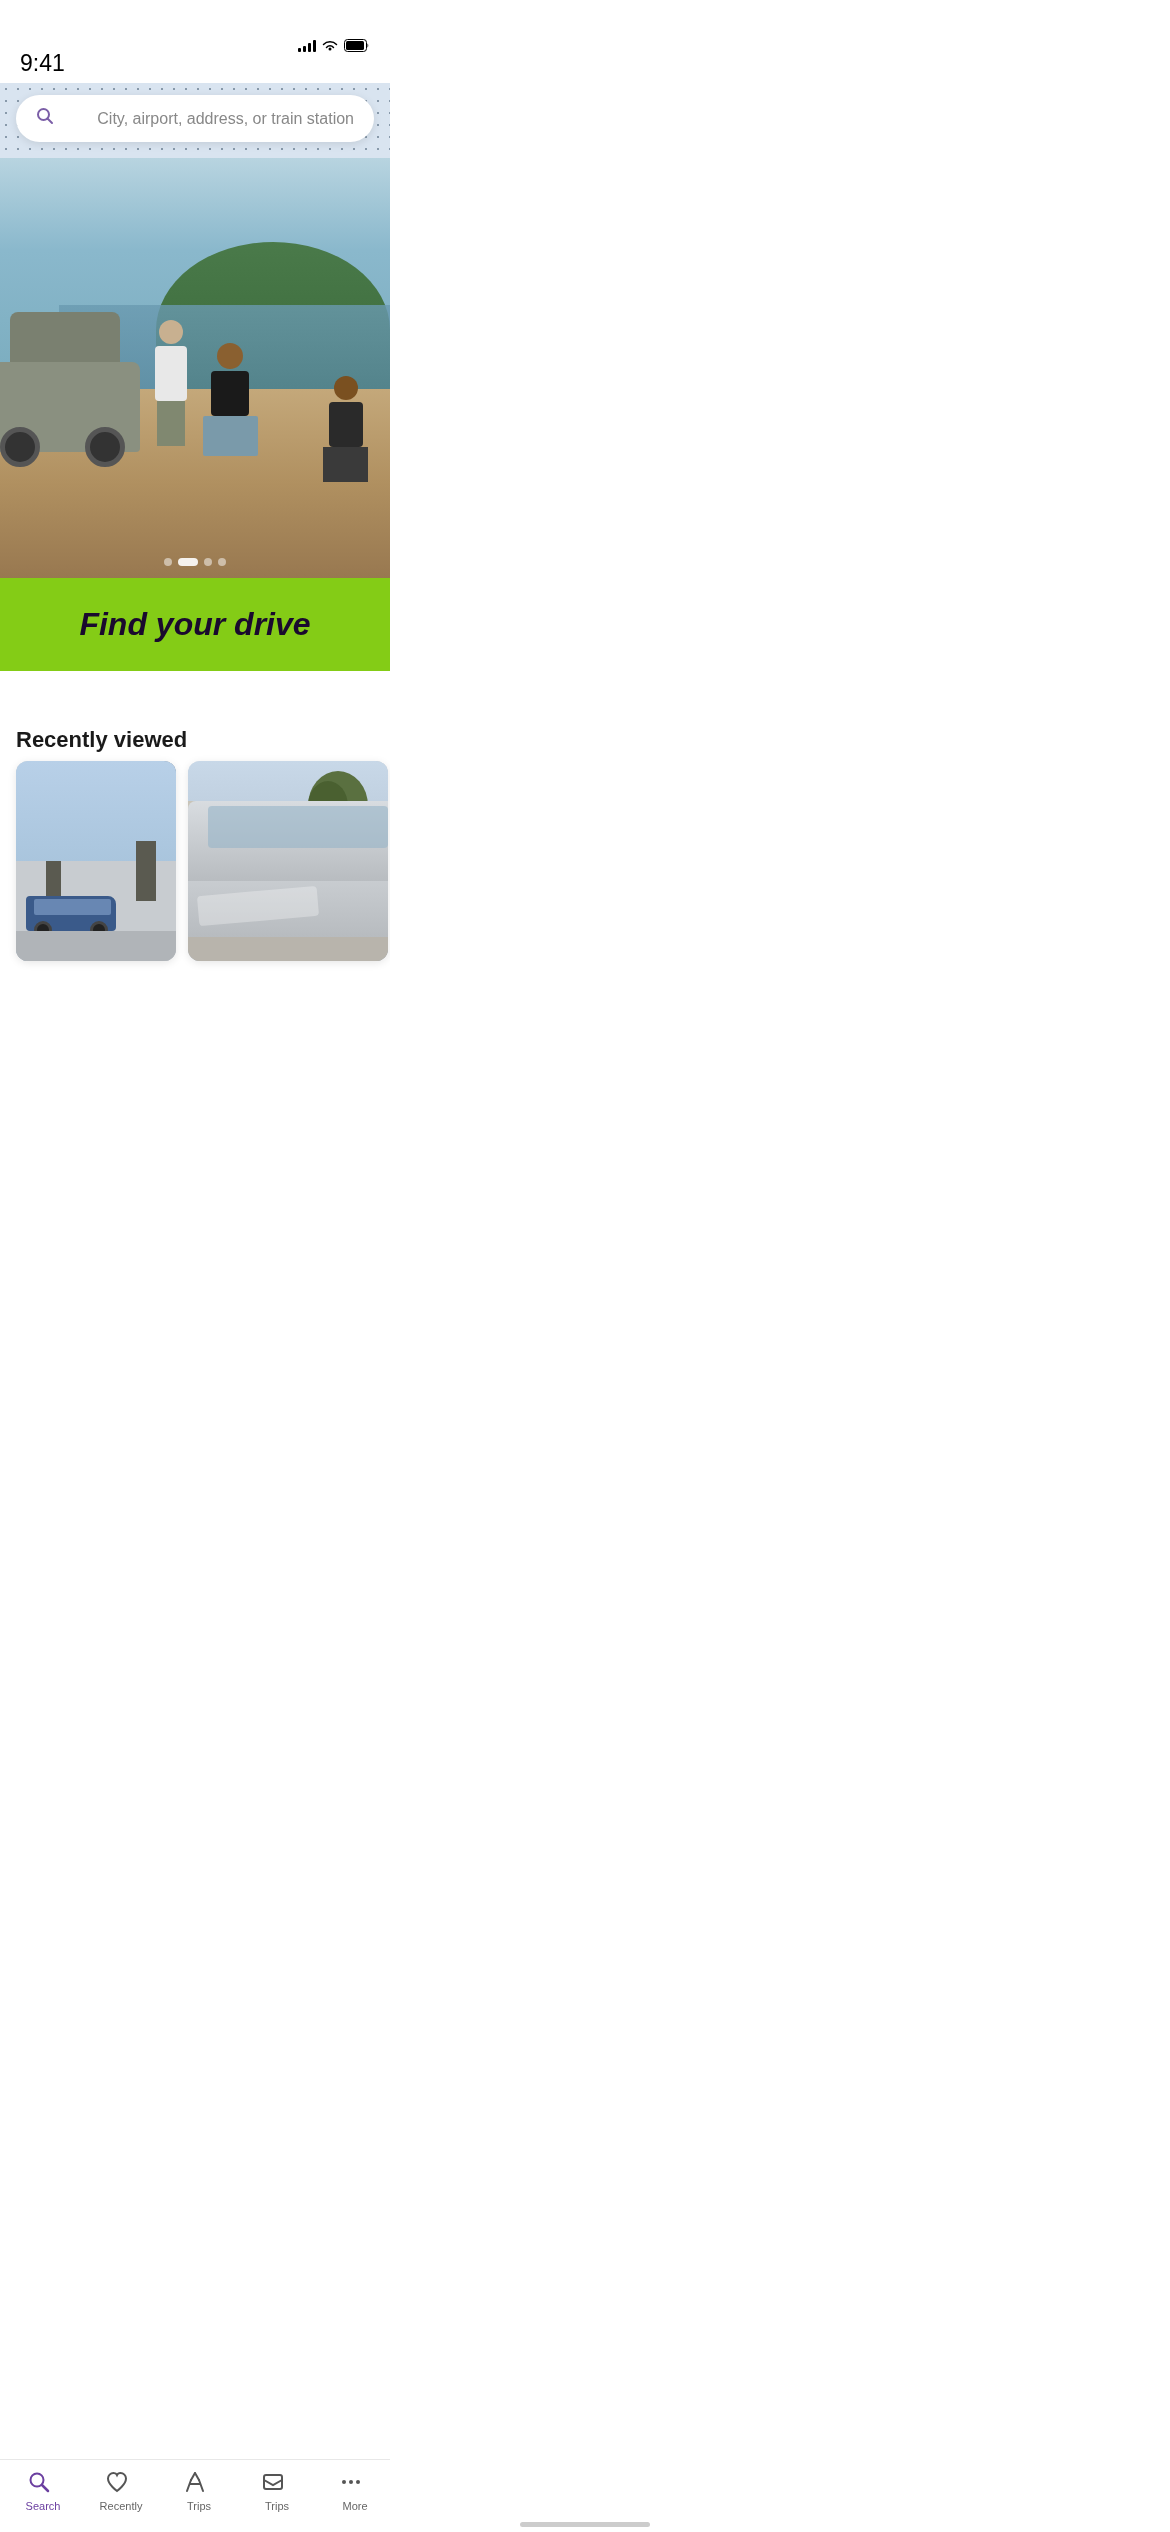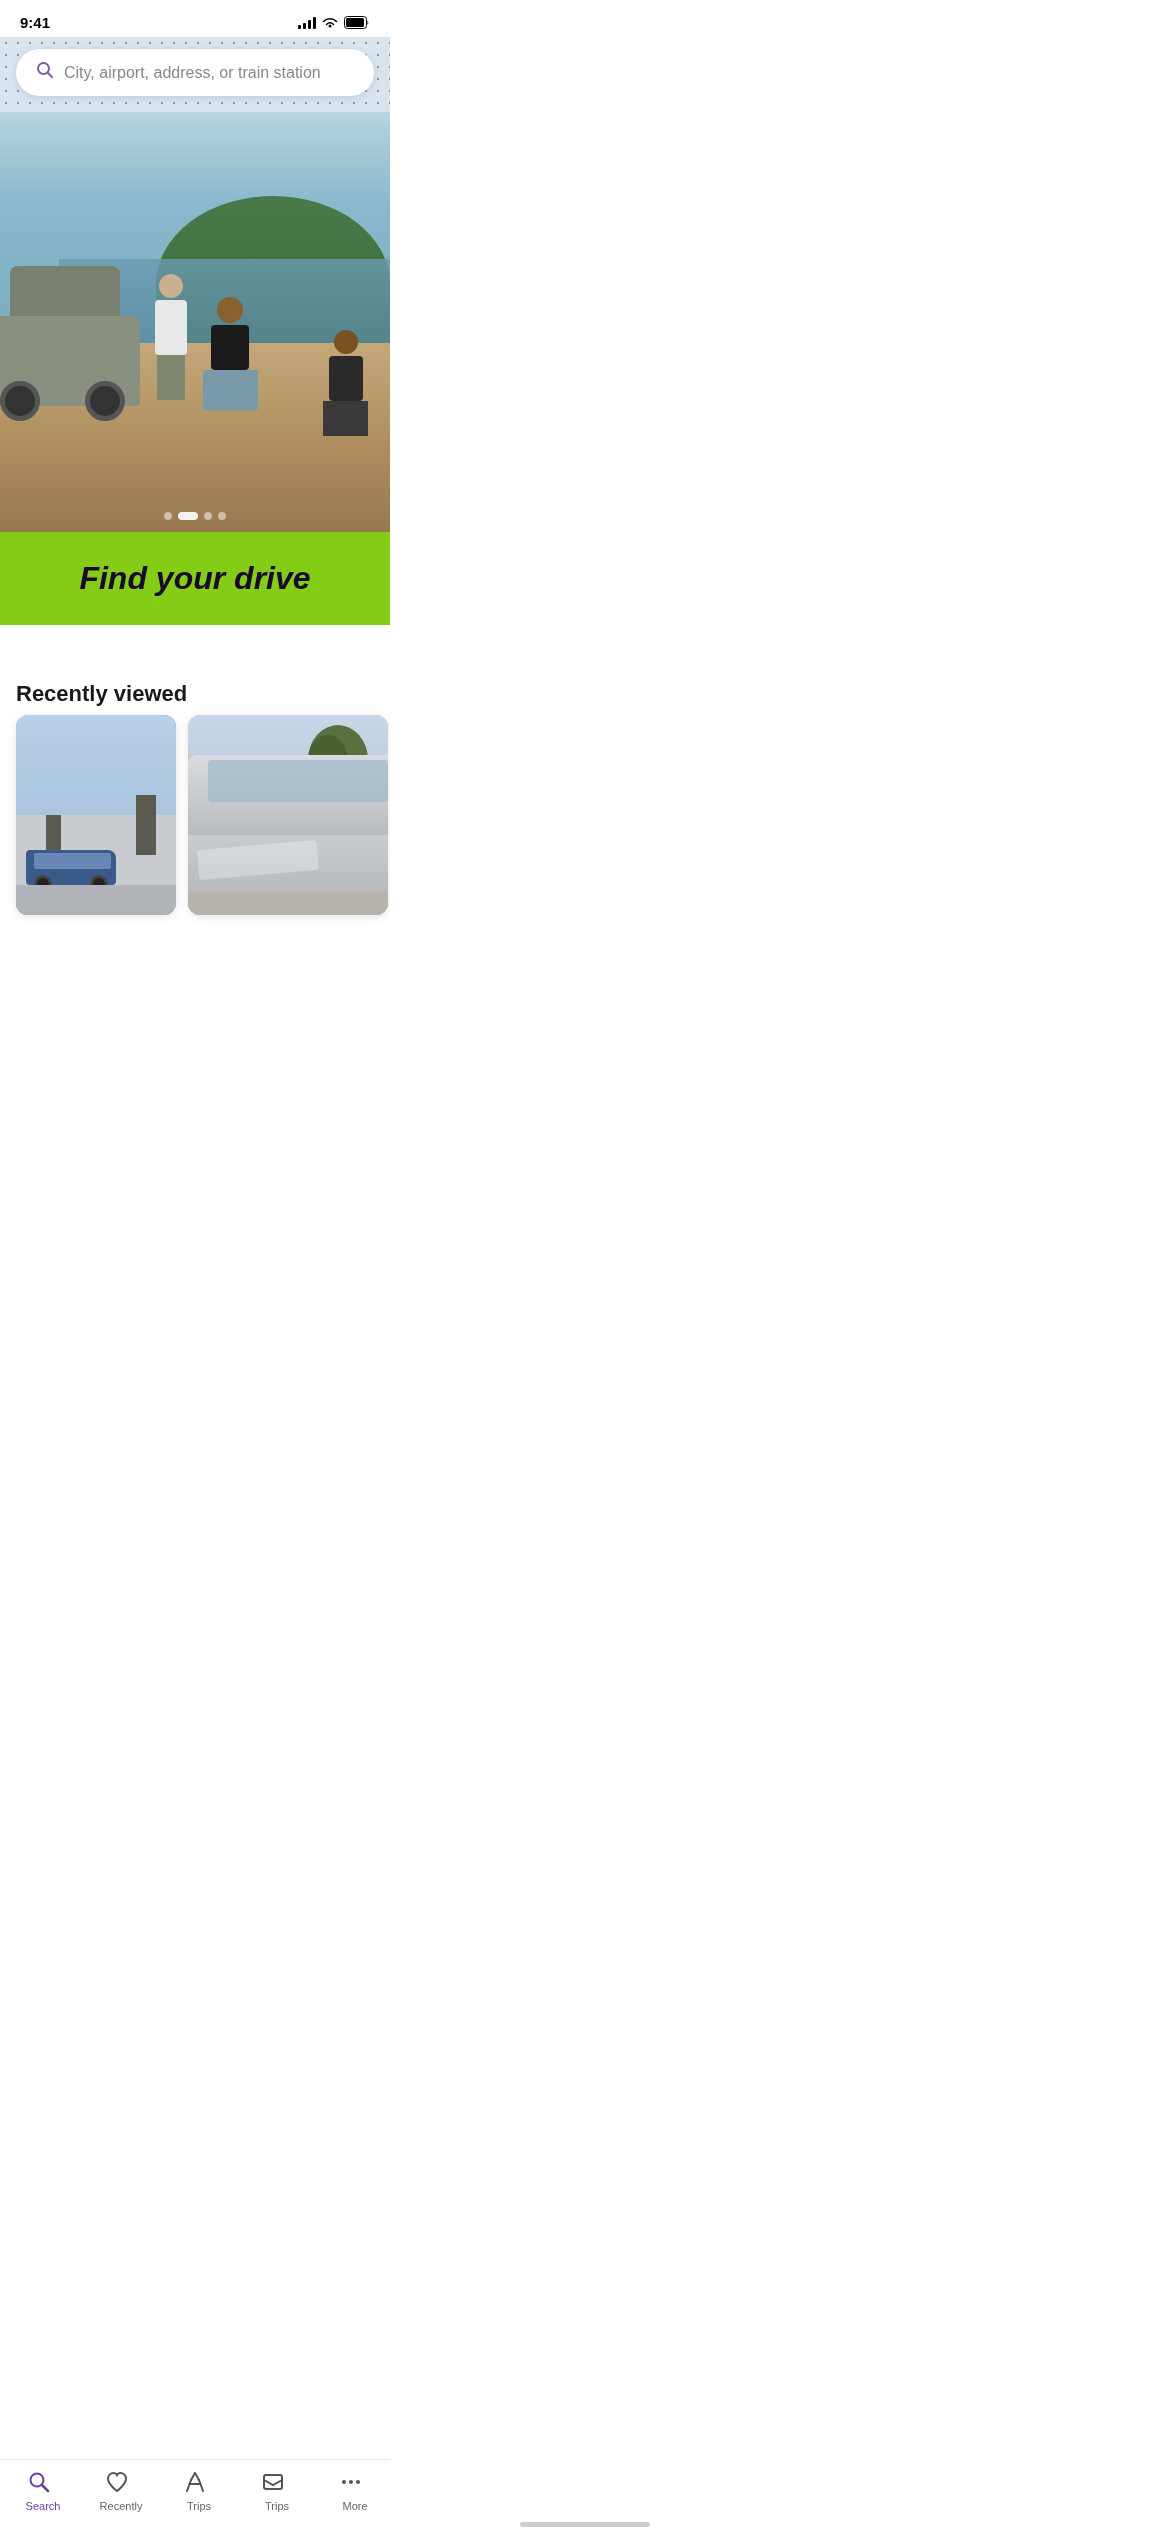--- a/index.html
+++ b/index.html
@@ -23,23 +23,24 @@
       display: flex;
       justify-content: space-between;
       align-items: center;
       padding: 14px 20px 6px;
       background: #fff;
       position: relative;
       z-index: 10;
     }
 
     .status-time {
-      font-size: 15px;
-      font-weight: 700;
+      font-size: 23px;
+      font-weight: 400;
       color: #000;
+      margin-top: 36px;
     }
 
     .status-icons {
       display: flex;
       align-items: center;
       gap: 6px;
     }
 
     .signal-bars {
       display: flex;
@@ -61,22 +62,23 @@
       background-size: 12px 12px;
       padding: 12px 16px 16px;
     }
 
     .search-bar {
       background: #fff;
       border-radius: 50px;
       padding: 12px 20px;
       display: flex;
       align-items: center;
-      gap: 10px;
+      gap: 26px;
       box-shadow: 0 2px 8px rgba(0,0,0,0.1);
+      justify-content: space-between;
     }
 
     .search-bar .search-icon-inner {
       color: #7b5ea7;
       font-size: 18px;
     }
 
     .search-bar-text {
       font-size: 16px;
       color: #888;

